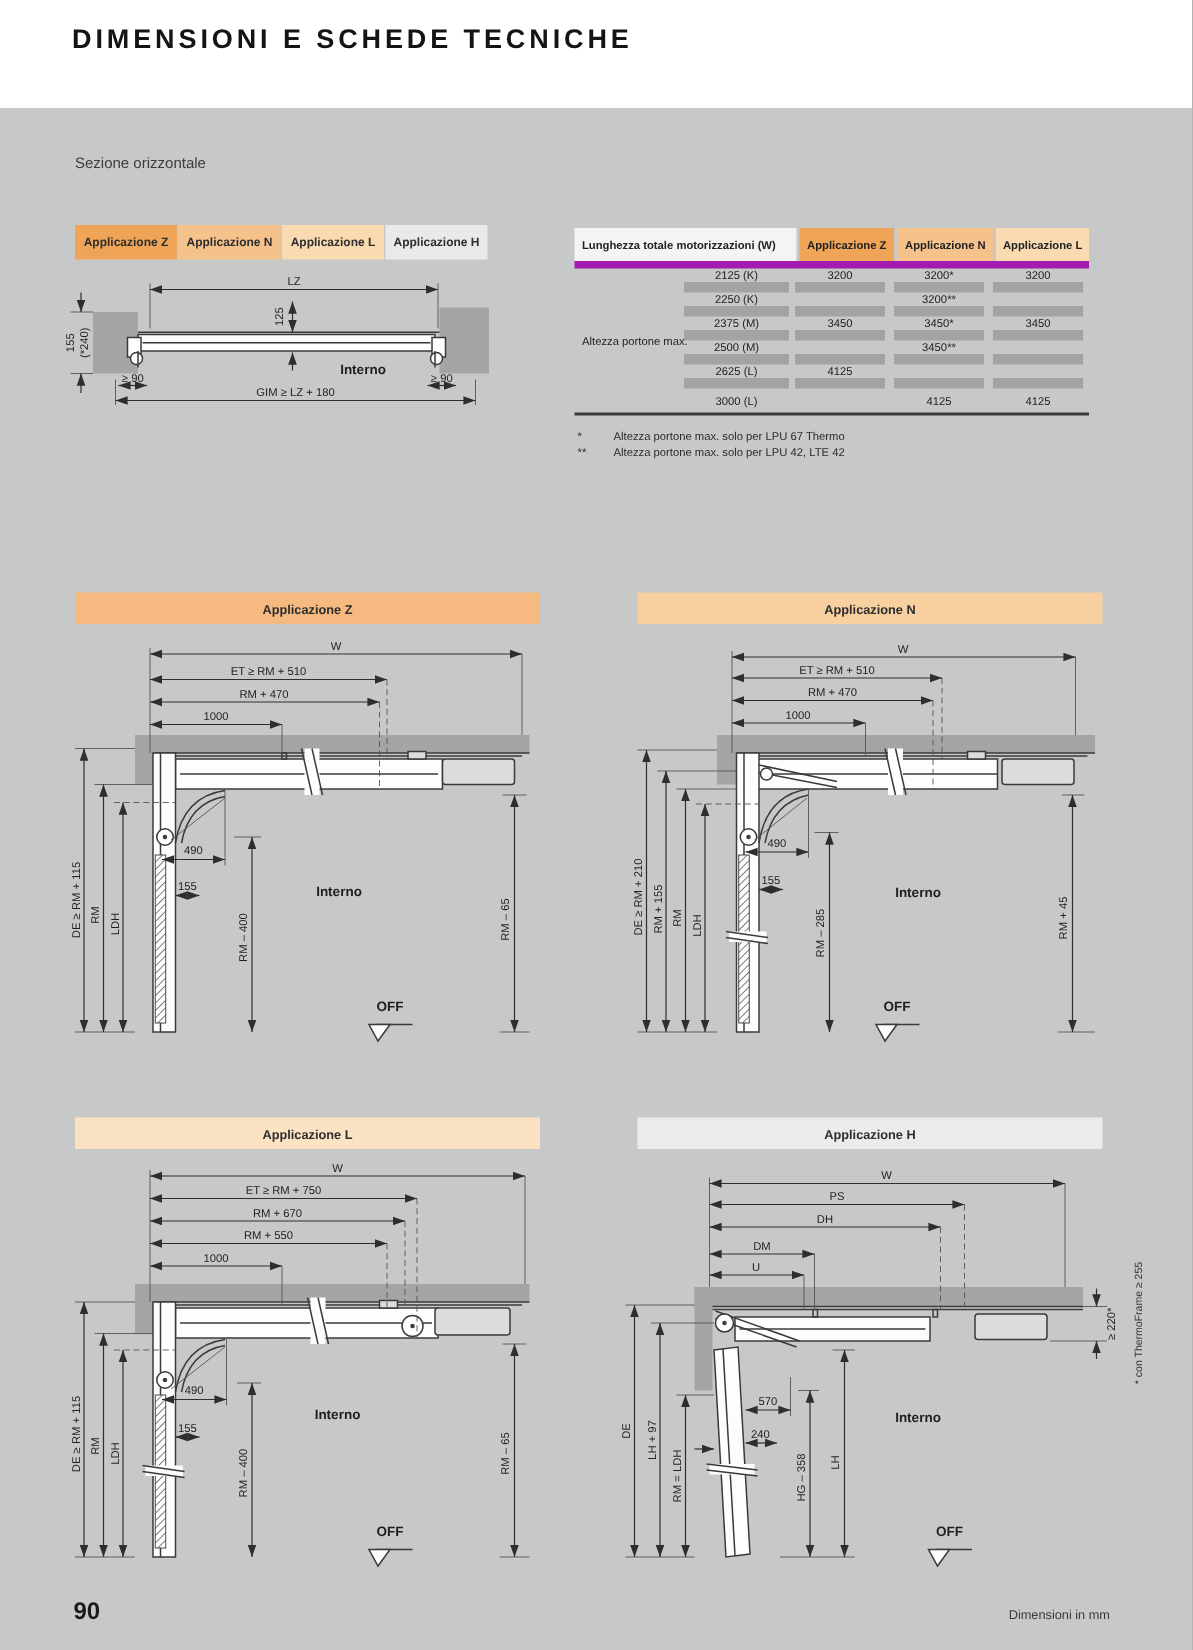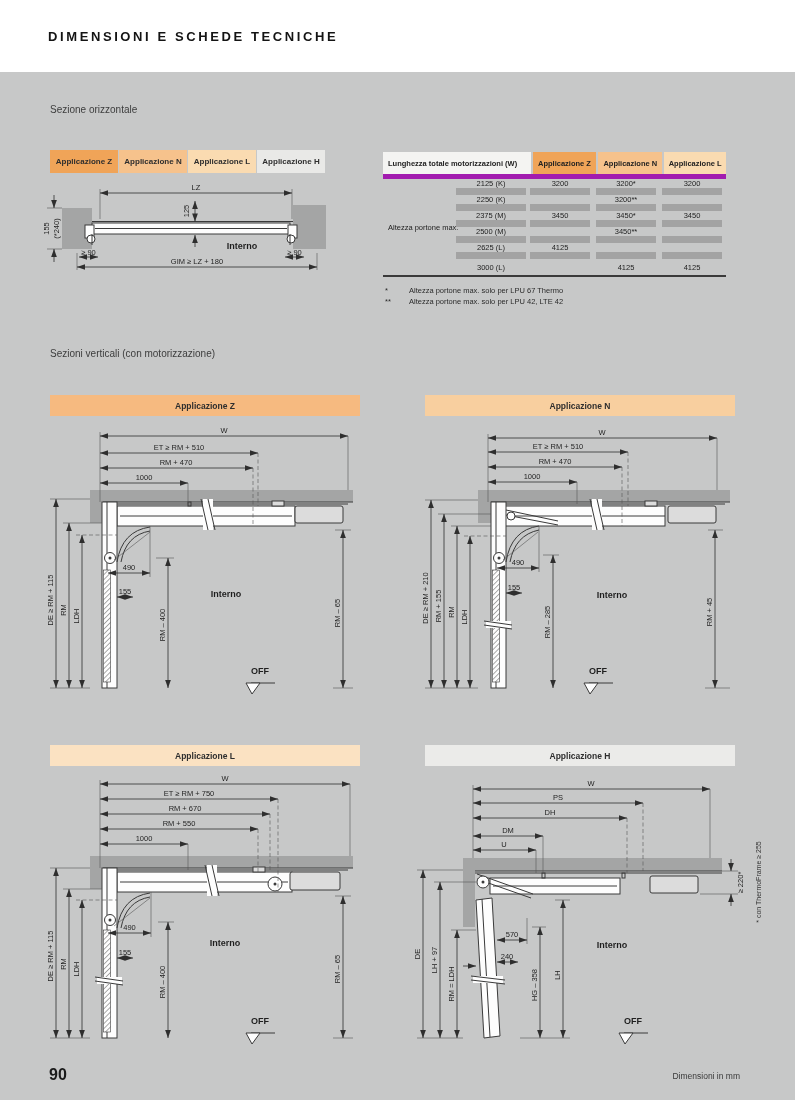--- a/index.html
+++ b/index.html
@@ -1,19 +1,19 @@
 <!DOCTYPE html>
 <html style="--page_bg: #c7c8c8; --wall: #a4a5a5; --app_z: #f0a458; --app_n: #f6c28c; --app_l: #fadbb1; --app_h: #e9e9e7; --panel_z: #f6ba80; --panel_n: #f8cf9f; --panel_l: #fbe2c2; --panel_h: #ebebe9;"><head>
 <meta charset="utf-8">
 <style>
   html,body{margin:0;padding:0;background:#888;}
   .page{position:relative;width:795px;height:1100px;background:#fff;overflow:hidden;
         font-family:"Liberation Sans",sans-serif;color:#1f1f1f;}
   .content-bg{position:absolute;left:0;top:72px;width:795px;height:1028px;background:var(--page_bg,#c7c8c8);}
-  .doc-title{position:absolute;left:48px;top:29px;font-size:13px;font-weight:bold;letter-spacing:2.6px;color:#141414;}
+  .doc-title{position:absolute;left:48px;top:16px;font-size:18px;font-weight:bold;letter-spacing:2.6px;color:#141414;}
   .h2{position:absolute;font-size:10px;color:#3d3d3d;}
   
   .tabs{position:absolute;left:50px;top:150px;display:flex;gap:1px;}
   .tab{width:68px;height:23px;display:flex;align-items:center;justify-content:center;
        font-size:8px;font-weight:bold;color:#2e2e2e;}
   
   .panelhdr{position:absolute;width:310px;height:21px;display:flex;align-items:center;justify-content:center;
             font-size:8.5px;font-weight:bold;color:#2e2e2e;}
   
   .mtable{position:absolute;left:383px;top:152px;width:343px;font-size:7.5px;color:#222;}
@@ -177,21 +177,20 @@
         <span class="fm">*</span>
         <span>Altezza portone max. solo per LPU 67 Thermo</span>
       </div>
       <div class="fnote">
         <span class="fm">**</span>
         <span>Altezza portone max. solo per LPU 42, LTE 42</span>
       </div>
     </div>
   </div>
 
-  <div class="h2" style="left:50px;top:348px;">Sezioni verticali (con motorizzazione)</div>
 
   <div class="panelhdr" style="left:50px;top:395px;background:var(--panel_z);">Applicazione Z</div>
   <div class="panelhdr" style="left:425px;top:395px;background:var(--panel_n);">Applicazione N</div>
   <div class="panelhdr" style="left:50px;top:745px;background:var(--panel_l);">Applicazione L</div>
   <div class="panelhdr" style="left:425px;top:745px;background:var(--panel_h);">Applicazione H</div>
 
   <svg style="left:50px;top:420px;" width="310" height="290" viewBox="0 0 310 290">
     <g>
       <rect class="gf" x="40" y="70" width="263" height="12"></rect>
       <rect class="gf" x="40" y="70" width="13" height="33"></rect>

